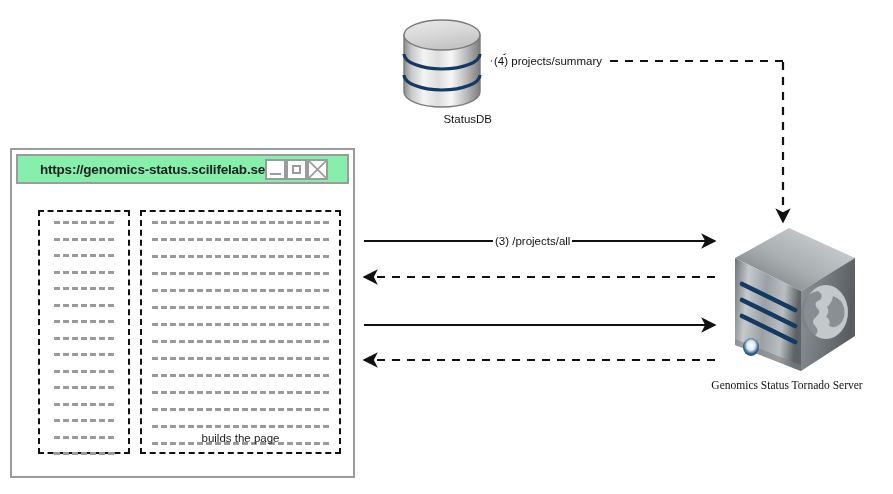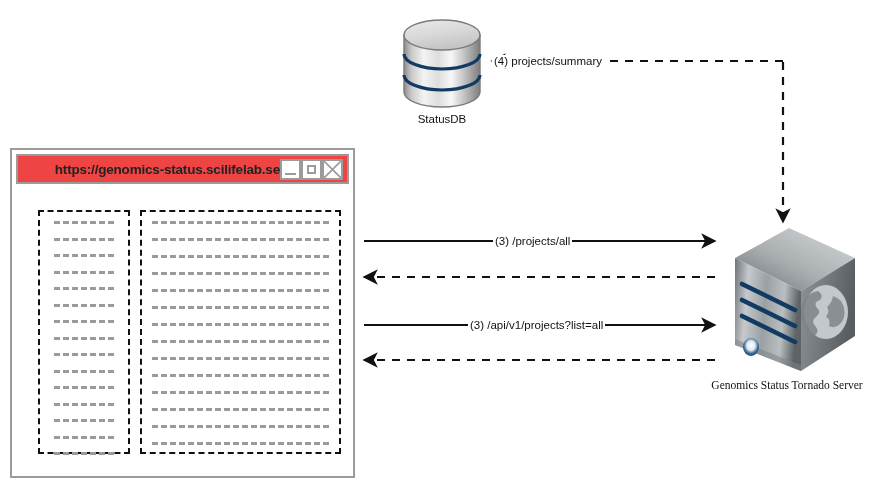--- a/index.html
+++ b/index.html
@@ -38,24 +38,24 @@
     background: #ffffff;
   }
   #browser-titlebar {
     position: absolute;
     left: 4px;
     top: 4px;
     right: 4px;
     height: 30px;
     border: 2px solid #9b9b9b;
     box-sizing: border-box;
-    background: #ef4444;
+    background: #86efac;
     display: flex;
     align-items: center;
-    justify-content: flex-end;
+    justify-content: center;
     padding: 0 4px 0 7px;
   }
   #browser-url {
     font-size: 13.5px;
     font-weight: bold;
     color: #222222;
     letter-spacing: -0.2px;
     white-space: nowrap;
   }
   #window-controls {
@@ -281,24 +281,23 @@
     <path d="M 364 325 L 715 325" fill="none" stroke="#111111" stroke-width="2.2" marker-end="url(#arrowSolid)"></path>
 
     <path d="M 715 360 L 364 360" fill="none" stroke="#111111" stroke-width="2.2" stroke-dasharray="8 7" marker-end="url(#arrowDashed)"></path>
   </svg>
 
   <div class="diag-label" style="left:492px; top:55px;">(4) projects/summary</div>
 
   <div class="diag-label" style="left:493px; top:235px;">(3) /projects/all</div>
 
 
-  <div class="diag-label" style="left:468px; top:319px;">(3) /api/v1/projects?list=all</div>
-
-
-  <div class="node-caption" style="left:392px; top:113px; width:100px;">StatusDB</div>
+
+
+  <div class="node-caption" style="left:392px; top:113px; width:100px;text-align:right;">StatusDB</div>
 
   <div class="node-caption" style="left:683px; top:379px; width:208px;font-family:Liberation Serif, serif;">Genomics Status Tornado Server</div>
 
   <div id="browser-window">
 
     <div id="browser-titlebar">
       <div id="browser-url">https://genomics-status.scilifelab.se</div>
       <div id="window-controls">
         <div class="win-btn minimize"></div>
         <div class="win-btn maximize"></div>
@@ -342,19 +341,20 @@
             <div class="ph-line"></div>
             <div class="ph-line"></div>
             <div class="ph-line"></div>
             <div class="ph-line"></div>
             <div class="ph-line"></div>
             <div class="ph-line"></div>
             <div class="ph-line"></div>
             <div class="ph-line"></div>
           </div>
         <div id="panel-main-caption">
+          <div>builds the page</div>
         </div>
       </div>
     </div>
 
   </div>
 
 </div>
 
 </body></html>

